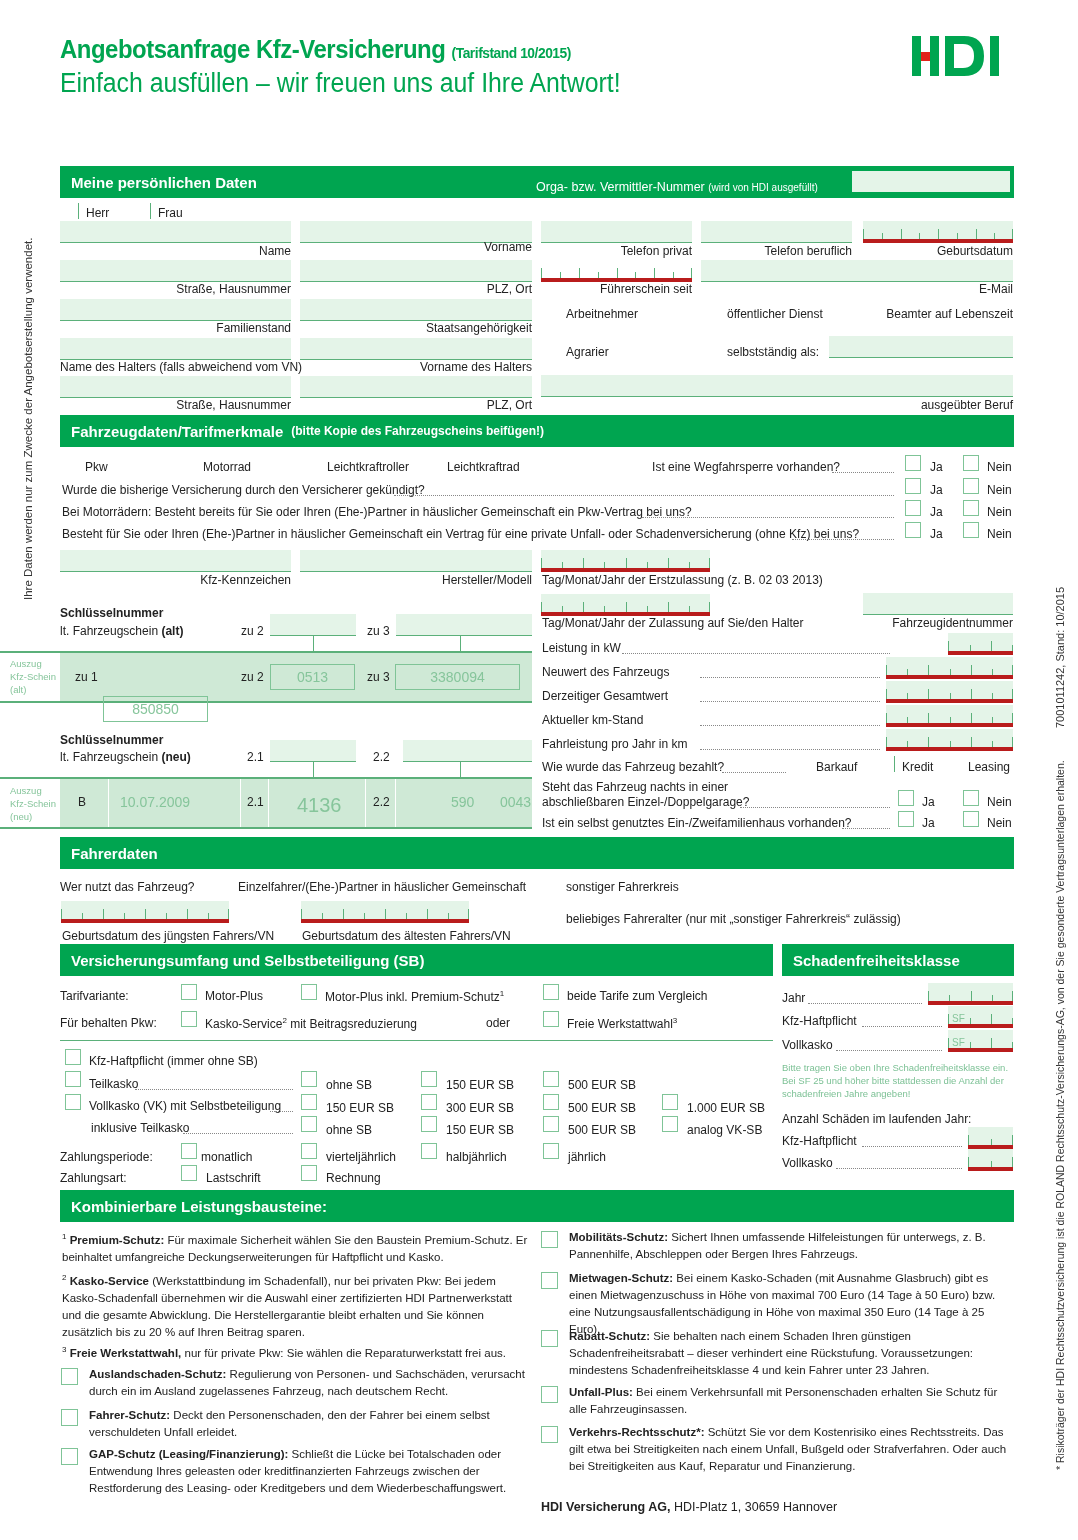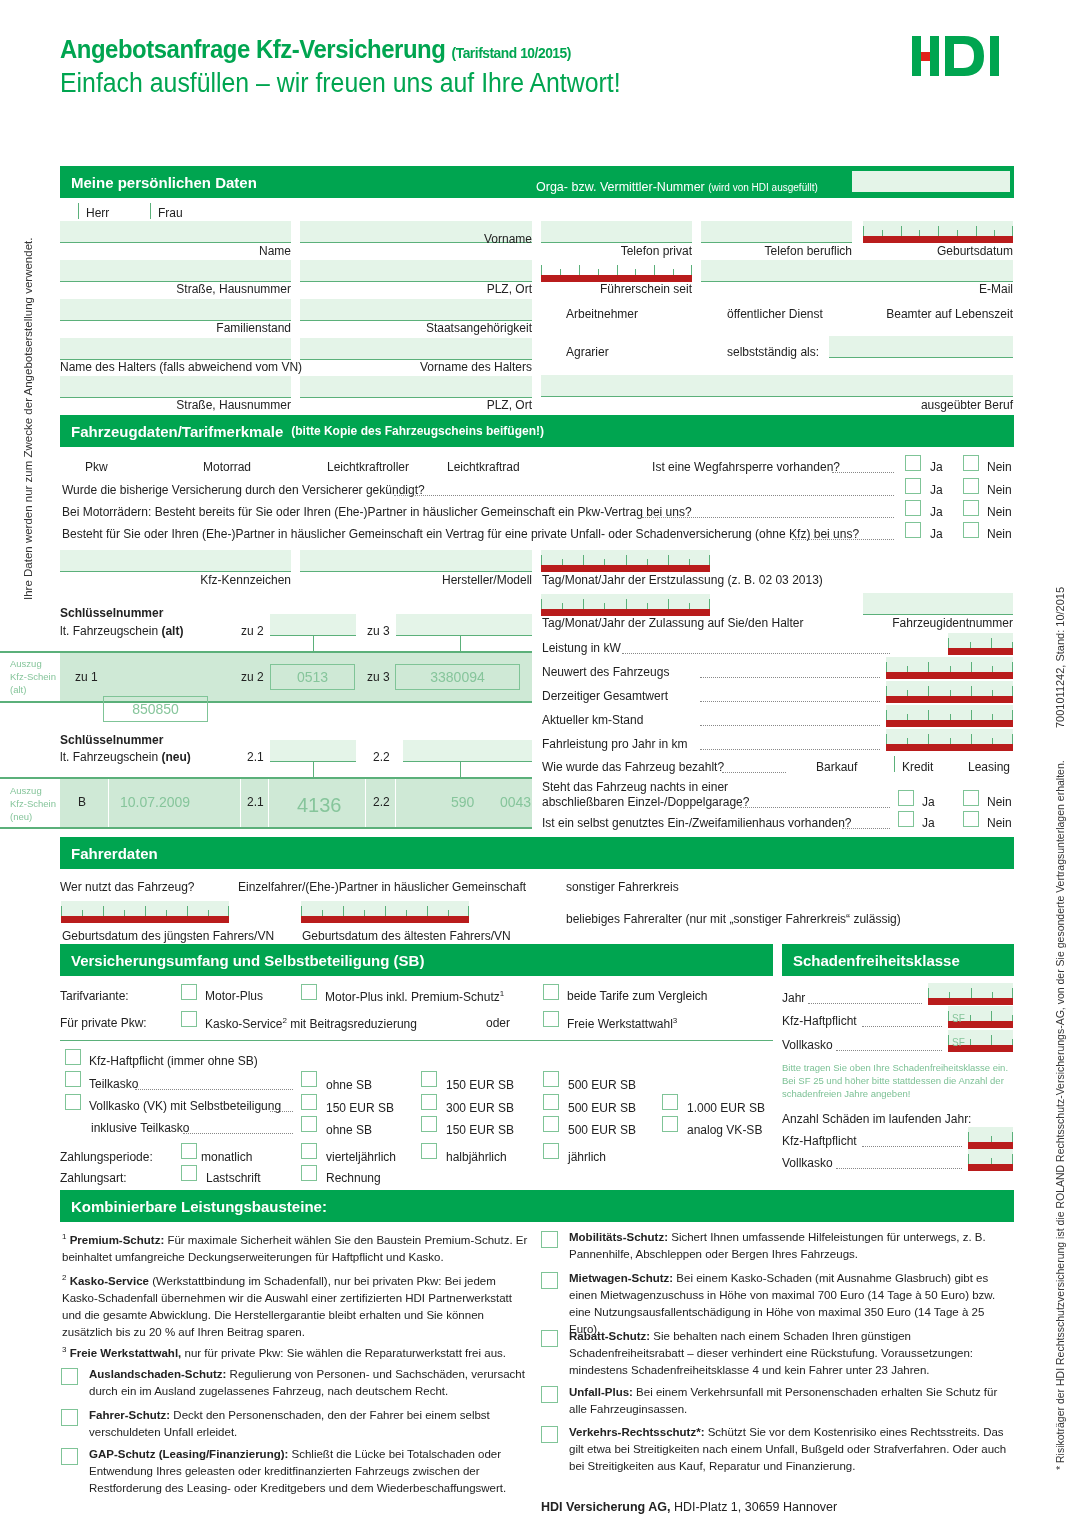--- a/index.html
+++ b/index.html
@@ -8,21 +8,21 @@
 .title1{left:60px;top:34px;font-size:26px;font-weight:bold;color:#00a550;letter-spacing:-0.5px;transform:scaleX(0.92);transform-origin:left}
 .title1 small{font-size:15px;font-weight:bold}
 .title2{left:60px;top:68px;font-size:27px;color:#00a550;transform:scaleX(0.92);transform-origin:left}
 .logo{left:912px;top:36px;width:102px;height:40px}
 .bar{position:absolute;background:#00a550;color:#fff;font-weight:bold;font-size:15px;padding-left:11px;display:flex;align-items:center;height:32px}
 .bar .sub{font-size:12px;font-weight:bold;margin-left:8px}
 .field{position:absolute;background:#e4f4e8;border-bottom:1px solid #5bb07a;height:22px}
 .lbl{position:absolute;font-size:12px;color:#222;white-space:nowrap}
 .r{text-align:right}
 .cb{position:absolute;width:16px;height:16px;border:1px solid #7fc497;background:#fff}
-.ticks{position:absolute;height:22px;background:#e4f4e8;border-bottom:7px solid #b91c1c}
+.ticks{position:absolute;height:22px;background:#e4f4e8;border-bottom:4px solid #b91c1c}
 .ticks span{position:absolute;bottom:0;width:1px;height:7px;background:#5bb07a}
 .dots{border-bottom:1px dotted #888;display:inline-block;height:1px;vertical-align:baseline}
 .rot{position:absolute;white-space:nowrap;font-size:11.5px;color:#333;transform-origin:left top;transform:rotate(-90deg)}
 .auszug{position:absolute;background:#cfe9d6;border-top:2px solid #5bb07a;border-bottom:2px solid #5bb07a}
 .box{position:absolute;border:1px solid #7fc497;color:#86c59b;font-size:14px;text-align:center;line-height:24px;height:26px}
 .gray{color:#86c59b}
 .desc{position:absolute;font-size:11.5px;line-height:17px;color:#222}
 .desc b{font-weight:bold}
 sup{font-size:8px}
 .hline{position:absolute;height:1px;background:#5bb07a}
@@ -66,21 +66,21 @@
     <span style="left: 19px; height: 6px;"></span>
     <span style="left: 38px; height: 10px;"></span>
     <span style="left: 56px; height: 6px;"></span>
     <span style="left: 75px; height: 10px;"></span>
     <span style="left: 94px; height: 6px;"></span>
     <span style="left: 113px; height: 10px;"></span>
     <span style="left: 131px; height: 6px;"></span>
     <span style="left: 149px; height: 10px;"></span>
   </div>
 <div class="lbl r" style="left:60px;top:244px;width:231px">Name</div>
-<div class="lbl r" style="left:300px;top:232px;width:232px">Vorname</div>
+<div class="lbl r" style="left:300px;top:240px;width:232px">Vorname</div>
 <div class="lbl r" style="left:541px;top:244px;width:151px">Telefon privat</div>
 <div class="lbl r" style="left:701px;top:244px;width:151px">Telefon beruflich</div>
 <div class="lbl r" style="left:863px;top:244px;width:150px">Geburtsdatum</div>
 
 <div class="field" style="left:60px;top:260px;width:231px"></div>
 <div class="field" style="left:300px;top:260px;width:232px"></div>
 <div class="ticks" id="t-fs" style="left:541px;top:260px;width:151px;background:#fff">
     <span style="left: 0px; height: 10px;"></span>
     <span style="left: 19px; height: 6px;"></span>
     <span style="left: 38px; height: 10px;"></span>
@@ -351,21 +351,21 @@
   </div>
 
 <div class="lbl" style="left:60px;top:989px">Tarifvariante:</div>
 <div class="cb" style="left:181px;top:984px"></div>
 <div class="lbl" style="left:205px;top:989px">Motor-Plus</div>
 <div class="cb" style="left:301px;top:984px"></div>
 <div class="lbl" style="left:325px;top:989px"><span>Motor-Plus inkl. Premium-Schutz</span><sup>1</sup></div>
 <div class="cb" style="left:543px;top:984px"></div>
 <div class="lbl" style="left:567px;top:989px">beide Tarife zum Vergleich</div>
 
-<div class="lbl" style="left:60px;top:1016px">Für private Pkw:</div>
+<div class="lbl" style="left:60px;top:1016px">Für behalten Pkw:</div>
 <div class="cb" style="left:181px;top:1011px"></div>
 <div class="lbl" style="left:205px;top:1016px"><span>Kasko-Service</span><sup>2</sup> <span>mit Beitragsreduzierung</span></div>
 <div class="lbl" style="left:486px;top:1016px">oder</div>
 <div class="cb" style="left:543px;top:1011px"></div>
 <div class="lbl" style="left:567px;top:1016px"><span>Freie Werkstattwahl</span><sup>3</sup></div>
 <div class="hline" style="left:60px;top:1040px;width:713px"></div>
 
 <div class="cb" style="left:65px;top:1049px"></div>
 <div class="lbl" style="left:89px;top:1054px">Kfz-Haftpflicht (immer ohne SB)</div>
 <div class="cb" style="left:65px;top:1071px"></div>

